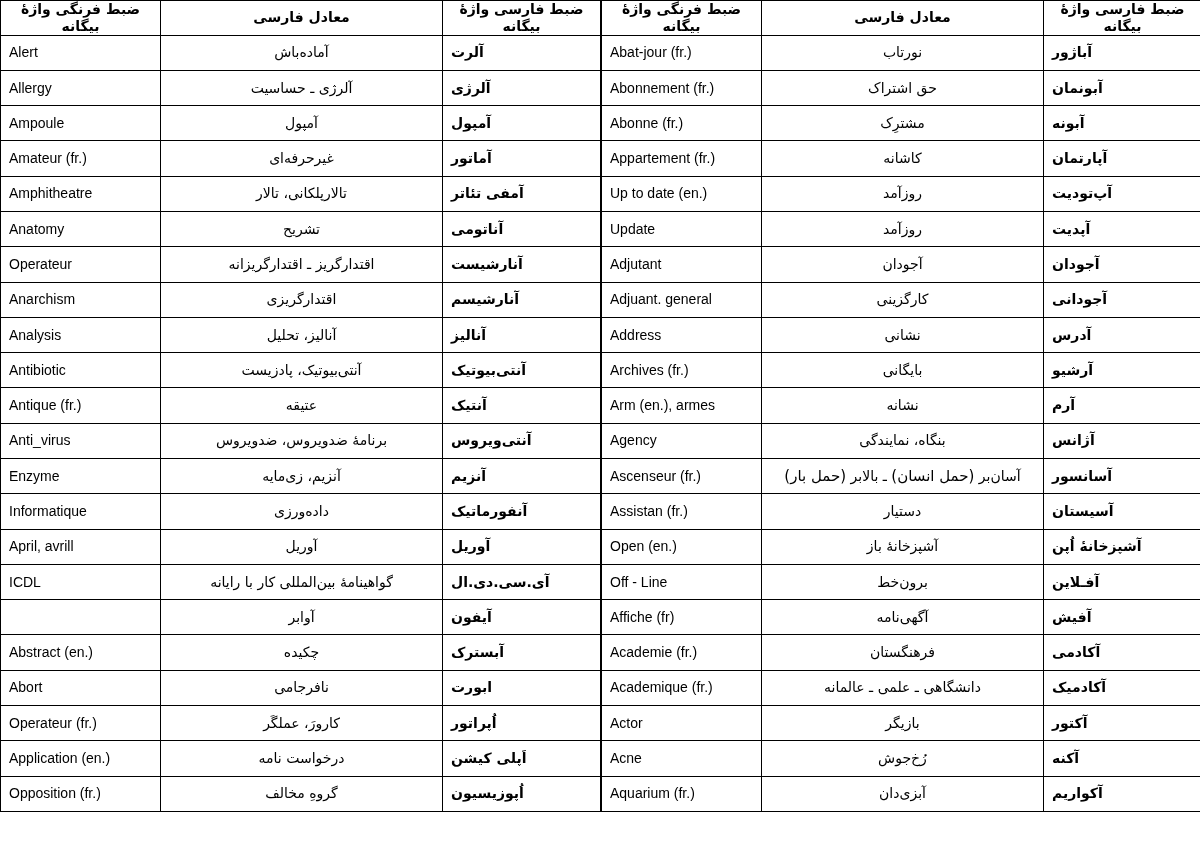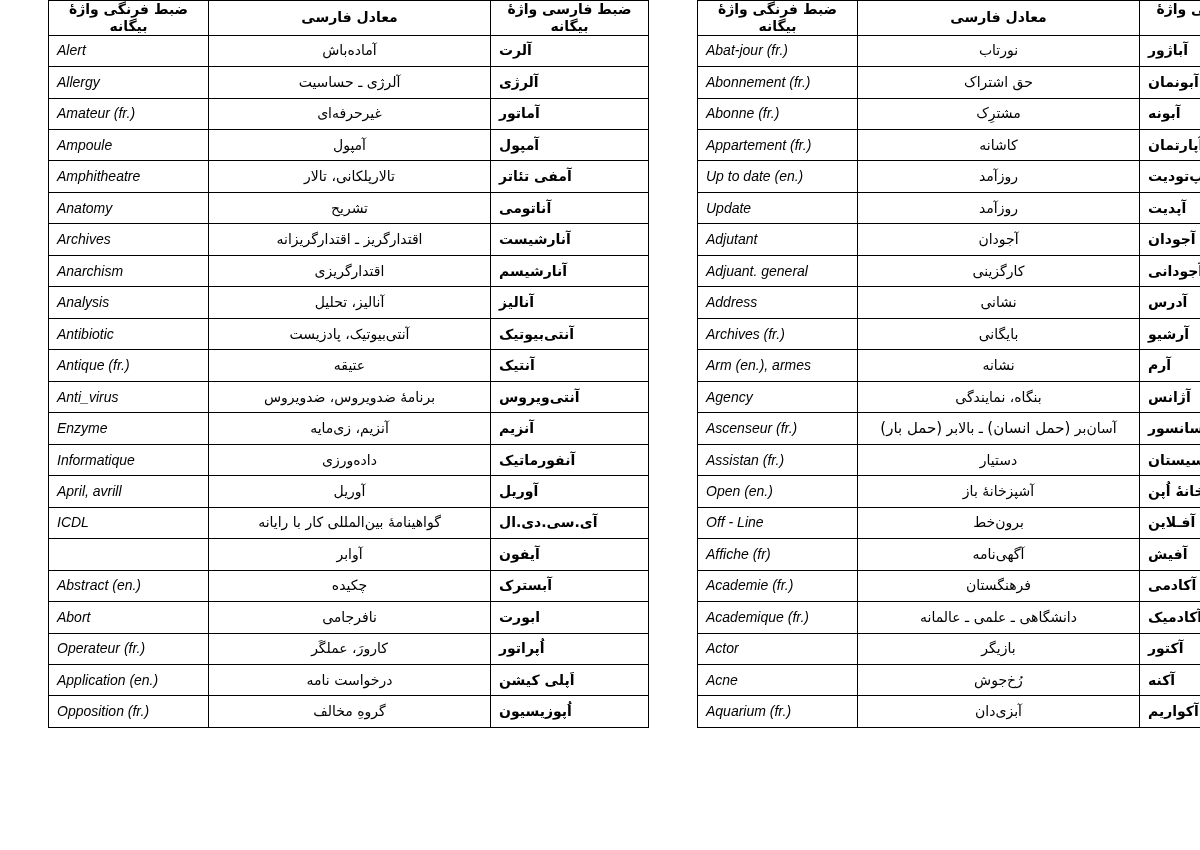--- a/index.html
+++ b/index.html
@@ -18,22 +18,21 @@
     width: 1200px;
     height: 850px;
     display: flex;
     flex-direction: row;
     box-sizing: border-box;
   }
   table.glossary {
     border-collapse: collapse;
     table-layout: fixed;
     width: 600px;
-    height: 728px;
-    margin-left: 48px;
+    height: 812px;
   }
   table.glossary td, table.glossary th {
     border: 1px solid #000000;
     padding: 0 8px;
     vertical-align: middle;
     font-size: 14px;
     line-height: 1.2;
     overflow: hidden;
   }
   
@@ -50,21 +49,20 @@
     font-family: "DejaVu Sans", sans-serif;
   }
   thead th.th-fa {
     direction: rtl;
   }
   td.c-foreign {
     direction: ltr;
     text-align: left;
     font-size: 14.5px;
     font-family: "Liberation Sans", sans-serif;
-    font-style: italic;
   }
   td.c-persian {
     direction: rtl;
     text-align: center;
     font-size: 16px;
   }
   td.c-entry {
     direction: rtl;
     text-align: left;
     font-weight: bold;
@@ -98,41 +96,41 @@
           <td class="c-foreign">Alert</td>
           <td class="c-persian">آماده‌باش</td>
           <td class="c-entry">آلرت</td>
         </tr>
         <tr>
           <td class="c-foreign">Allergy</td>
           <td class="c-persian">آلرژی ـ حساسیت</td>
           <td class="c-entry">آلرژی</td>
         </tr>
         <tr>
+          <td class="c-foreign">Ampoule</td>
+          <td class="c-persian">آمپول</td>
+          <td class="c-entry">آمپول</td>
+        </tr>
+        <tr>
           <td class="c-foreign">Amateur (fr.)</td>
           <td class="c-persian">غیرحرفه‌ای</td>
           <td class="c-entry">آماتور</td>
         </tr>
         <tr>
-          <td class="c-foreign">Ampoule</td>
-          <td class="c-persian">آمپول</td>
-          <td class="c-entry">آمپول</td>
-        </tr>
-        <tr>
           <td class="c-foreign">Amphitheatre</td>
           <td class="c-persian">تالارپلکانی، تالار</td>
           <td class="c-entry">آمفی تئاتر</td>
         </tr>
         <tr>
           <td class="c-foreign">Anatomy</td>
           <td class="c-persian">تشریح</td>
           <td class="c-entry">آناتومی</td>
         </tr>
         <tr>
-          <td class="c-foreign">Archives</td>
+          <td class="c-foreign">Operateur</td>
           <td class="c-persian">اقتدارگریز ـ اقتدارگریزانه</td>
           <td class="c-entry">آنارشیست</td>
         </tr>
         <tr>
           <td class="c-foreign">Anarchism</td>
           <td class="c-persian">اقتدارگریزی</td>
           <td class="c-entry">آنارشیسم</td>
         </tr>
         <tr>
           <td class="c-foreign">Analysis</td>

